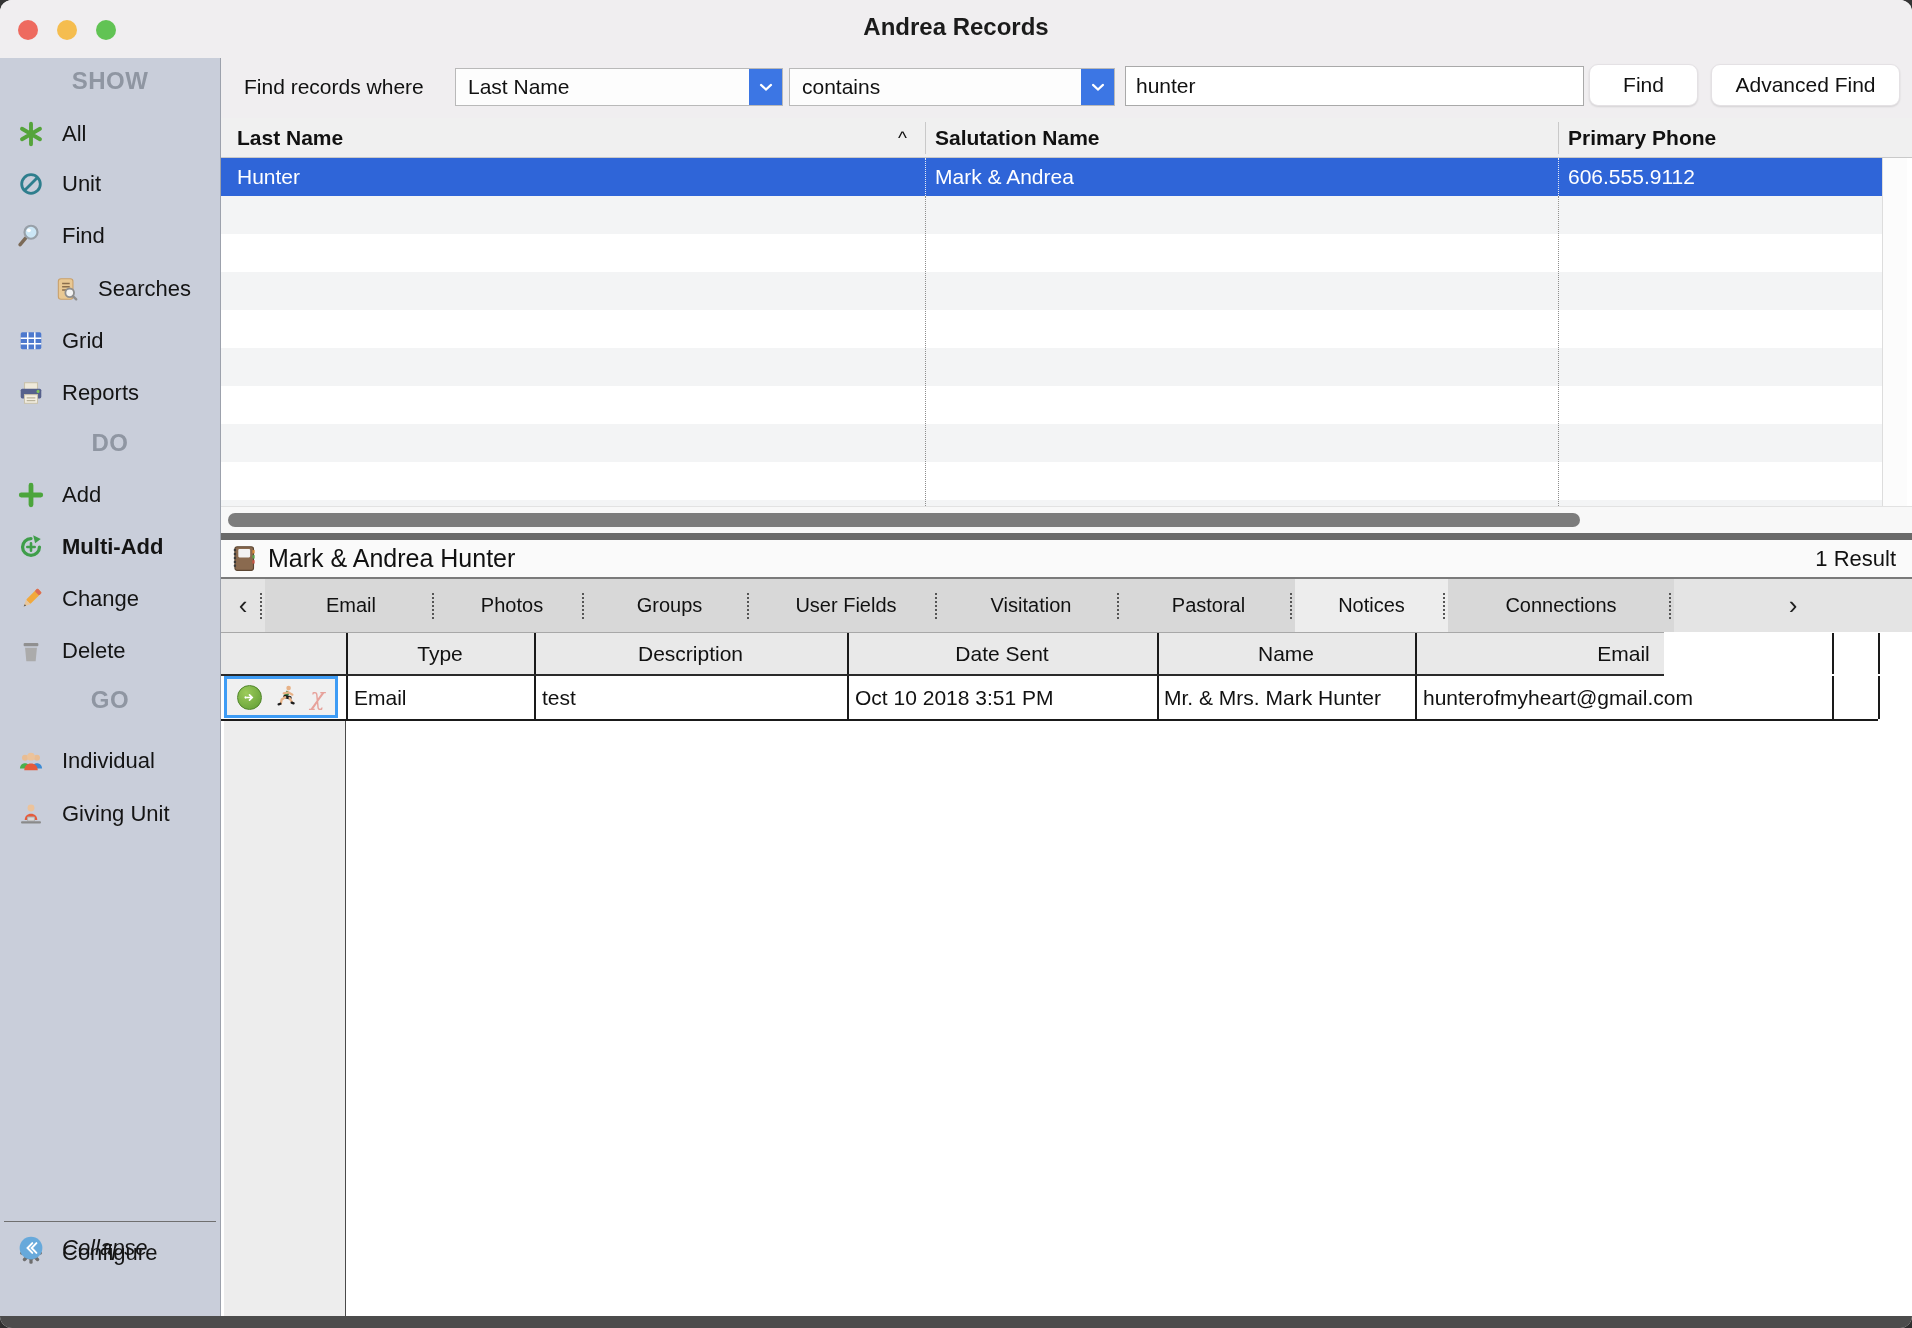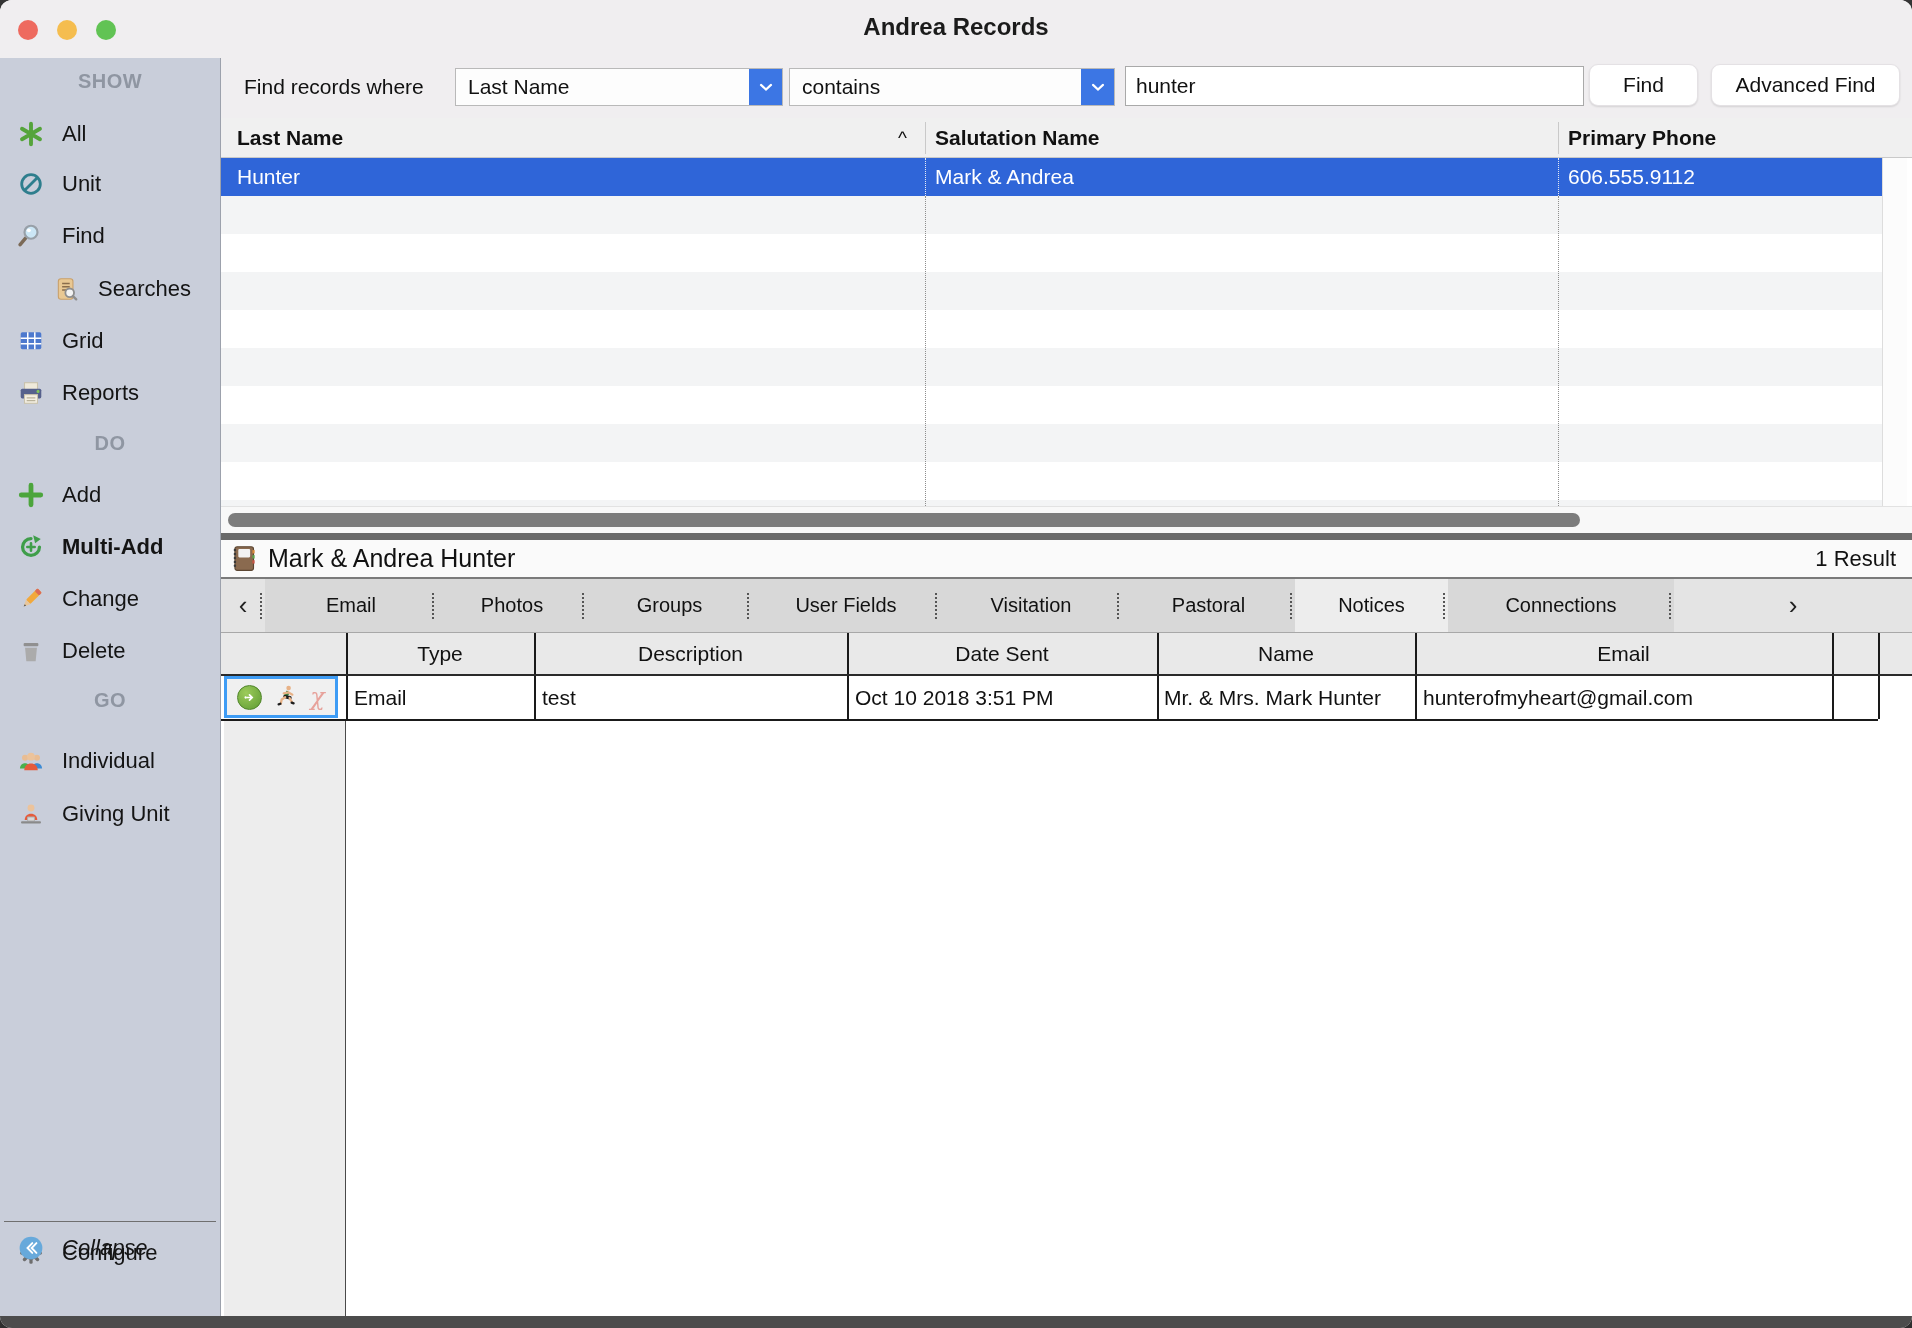--- a/index.html
+++ b/index.html
@@ -4,21 +4,21 @@
 <style>
   html,body{margin:0;padding:0;background:#3a3a3a;font-family:"Liberation Sans","DejaVu Sans",sans-serif;}
   .window{position:relative;width:1912px;height:1328px;background:#ffffff;border-radius:12px;overflow:hidden;box-shadow:0 10px 40px rgba(0,0,0,.5);}
   .abs{position:absolute;}
   
   .titlebar{left:0;top:0;width:1912px;height:58px;background:#F0EEF0;border-bottom:1px solid #D5D1D5;}
   .tl{position:absolute;top:20px;width:20px;height:20px;border-radius:50%;}
   .title{position:absolute;left:0;top:13px;width:100%;text-align:center;font-size:24px;font-weight:bold;color:#1b1b1b;}
   
   .sidebar{left:0;top:58px;width:220px;height:1258px;background:#C9CEDA;border-right:1px solid #9CA1AC;}
-  .sbhead{position:absolute;left:0;width:220px;height:26px;text-align:center;font-size:20px;font-weight:bold;color:#8F96A2;letter-spacing:.5px;line-height:26px;}
+  .sbhead{position:absolute;left:0;width:220px;height:26px;text-align:center;font-size:24px;font-weight:bold;color:#8F96A2;letter-spacing:.5px;line-height:26px;}
   .sbitem{position:absolute;left:0;width:220px;height:40px;cursor:default;}
   .sbicon{position:absolute;left:18px;top:7px;width:26px;height:26px;}
   .sbicon svg{width:26px;height:26px;}
   .sblabel{position:absolute;left:62px;top:0;line-height:40px;font-size:22px;color:#141414;}
   .sbdivider{position:absolute;left:4px;width:212px;height:0;border-top:1px solid #6F6F6F;}
   
   .toolbar{left:221px;top:58px;width:1691px;height:60px;background:#F0EEF0;}
   .findlabel{position:absolute;left:23px;top:17px;font-size:21px;color:#111;}
   .select{position:absolute;top:10px;height:38px;background:#FDFDFD;border:1px solid #B9B9B9;box-sizing:border-box;}
   .select .val{position:absolute;left:12px;top:0;line-height:36px;font-size:21px;color:#111;}
@@ -44,21 +44,21 @@
   .recicon{position:absolute;left:10px;top:5px;width:27px;height:27px;}
   .recname{position:absolute;left:47px;top:4px;font-size:25px;color:#111;}
   .reccount{position:absolute;right:16px;top:6px;font-size:22px;color:#111;}
   
   .tabbar{left:221px;top:577px;width:1691px;height:55px;background:#D8D8D8;border-top:2px solid #7A7A7A;box-sizing:border-box;display:flex;}
   .tab{position:relative;height:100%;background:#D8D8D8;font-size:20px;color:#111;display:flex;align-items:center;justify-content:center;flex:none;}
   .tab.active{background:#EDEDED;}
   .tabscroll{background:#E4E4E4;font-size:26px;color:#222;}
   .tabsep{position:absolute;right:3px;top:14px;height:26px;width:0;border-left:2px dotted #555;}
   
-  .dheader{left:221px;top:632px;width:1691px;height:44px;background:#E9E9E9;border-top:1px solid #A8A8A8;border-bottom:2px solid #2A2A2A;box-sizing:border-box;}
+  .dheader{left:221px;top:632px;width:1443px;height:44px;background:#E9E9E9;border-top:1px solid #A8A8A8;border-bottom:2px solid #2A2A2A;box-sizing:border-box;}
   .dheader .h{position:absolute;top:0;line-height:41px;font-size:21px;color:#111;text-align:center;}
   .dvline{position:absolute;top:0;height:100%;width:0;border-left:2px solid #1A1A1A;}
   .drow{left:221px;top:676px;width:1657px;height:43px;background:#fff;border-bottom:2px solid #1A1A1A;box-sizing:content-box;}
   .drow .c{position:absolute;line-height:43px;font-size:21px;color:#111;white-space:nowrap;}
   .iconcell{position:absolute;left:3px;top:0;width:114px;height:42px;background:#F0F0F0;border:3px solid #3E9CF5;box-sizing:border-box;display:flex;align-items:center;justify-content:space-around;padding:0 4px;}
   .gostrip{left:224px;top:721px;width:121px;height:595px;background:#EDEDED;border-right:1px solid #4A4A4A;}
   .bottombar{left:0;top:1316px;width:1912px;height:12px;background:#4C4C4C;}
   .runbtn{width:23px;height:23px;border-radius:50%;background:radial-gradient(circle at 35% 30%,#9CCB5A,#5E9B33);border:1px solid #4F8529;display:flex;align-items:center;justify-content:center;}
   .chi{color:#E7A29B;font-family:"DejaVu Serif",serif;font-style:italic;font-size:24px;line-height:23px;}
 </style>

